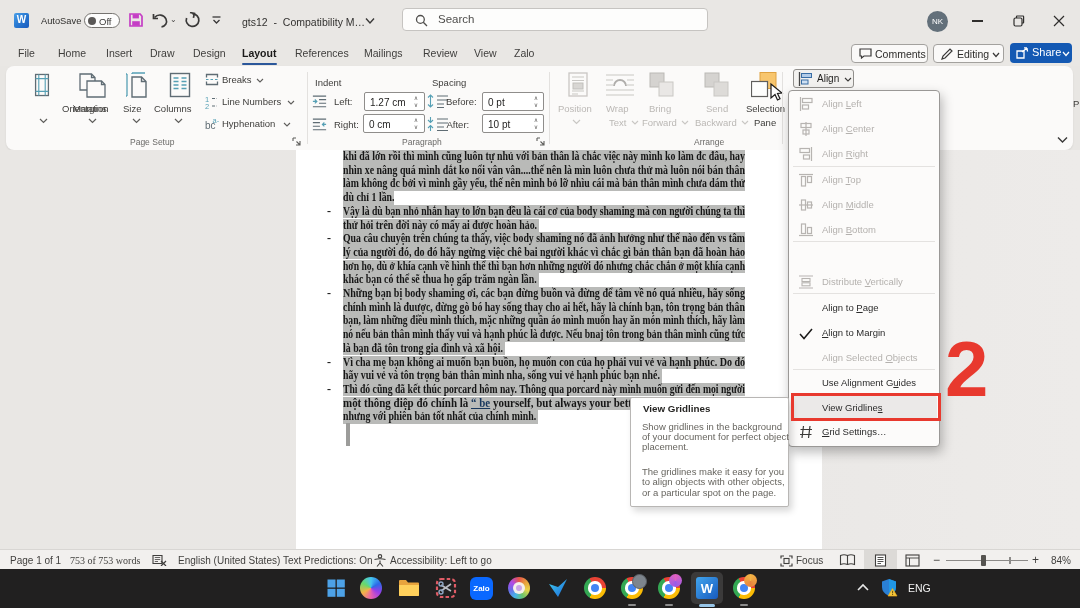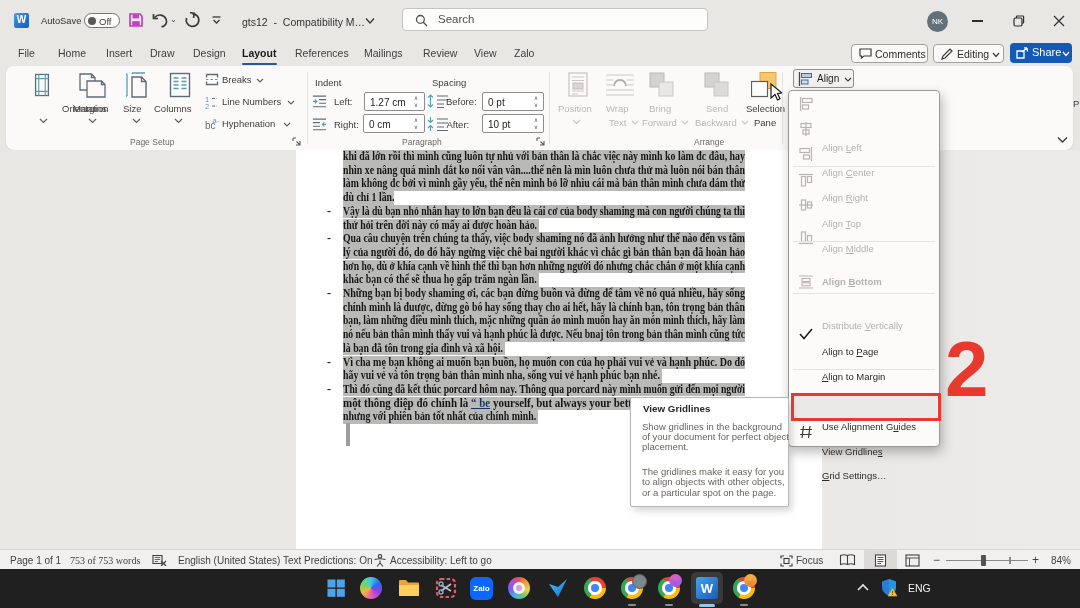--- a/index.html
+++ b/index.html
@@ -33,21 +33,21 @@
   
   #statusbar{left:0;top:549px;width:1080px;height:20px;background:#f2f0ee;border-top:1px solid #d8d6d3;box-sizing:border-box;}
   .st{position:absolute;top:4.5px;font-size:10px;color:#403f3d;white-space:nowrap;}
   
   #taskbar{left:0;top:569px;width:1080px;height:39px;background:#212020;}
   .tico{position:absolute;top:7px;width:24px;height:24px;}
   
   #menu{left:788px;top:90px;width:152px;height:357px;background:#fcfbfa;border:1px solid #9a9896;
         border-radius:4px;box-sizing:border-box;box-shadow:2px 5px 12px rgba(0,0,0,0.28);}
   .mi{position:absolute;left:1px;width:148px;height:25px;font-size:9.5px;color:#2b2b2b;}
-  .mi .txt{position:absolute;left:32px;top:7px;margin-top:44px;}
+  .mi .txt{position:absolute;left:32px;top:7px;}
   .mi.dis{color:#b4b1ae;}
   .msep{position:absolute;left:4px;width:142px;height:1px;background:#e4e2e0;}
   .micon{position:absolute;left:8.5px;top:6px;width:14px;height:14px;}
   u{text-decoration:underline;}
   
   #tooltip{left:630px;top:397px;width:159px;height:110px;background:#fff;border:1px solid #b8b6b4;
            box-sizing:border-box;border-radius:2px;box-shadow:3px 4px 7px rgba(0,0,0,0.16);}
   
   #redbox{left:791px;top:393px;width:150px;height:28px;border:3.5px solid #e8392e;box-sizing:border-box;z-index:60;}
   #red2{left:945px;top:331px;font-size:78px;font-weight:bold;color:#e8392e;z-index:60;line-height:76px;}
@@ -541,21 +541,21 @@
     <span class="txt">Align <u>T</u>op</span>
     </div>
   <div class="mi dis" style="top:100.7px;">
     <svg class="micon" viewBox="0 0 14 14">
         <path d="M0 7 H14" stroke="#b7b4b1" stroke-width="1.2"></path>
         <rect x="2.5" y="2" width="4" height="10" fill="none" stroke="#b7b4b1" stroke-width="1.2"></rect>
         <rect x="8.5" y="4" width="4" height="6" fill="none" stroke="#b7b4b1" stroke-width="1.2"></rect>
       </svg>
     <span class="txt">Align <u>M</u>iddle</span>
     </div>
-  <div class="mi dis" style="top:134px;font-weight:bold;">
+  <div class="mi dis" style="top:126px;">
     <svg class="micon" viewBox="0 0 14 14">
         <path d="M0 12.5 H14" stroke="#b7b4b1" stroke-width="1.2"></path>
         <rect x="2.5" y="1" width="4" height="9.5" fill="none" stroke="#b7b4b1" stroke-width="1.2"></rect>
         <rect x="8.5" y="4.5" width="4" height="6" fill="none" stroke="#b7b4b1" stroke-width="1.2"></rect>
       </svg>
     <span class="txt">Align <u>B</u>ottom</span>
     </div>
   <div class="msep" style="top:150.4px;"></div>
   <div class="mi dis" style="top:177.5px;">
     <svg class="micon" viewBox="0 0 14 14">

